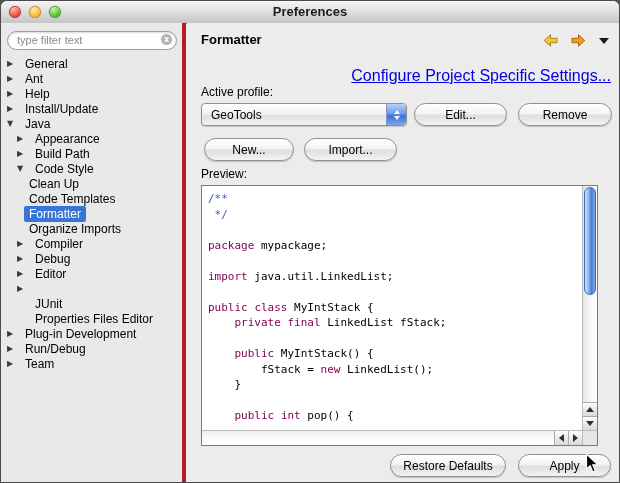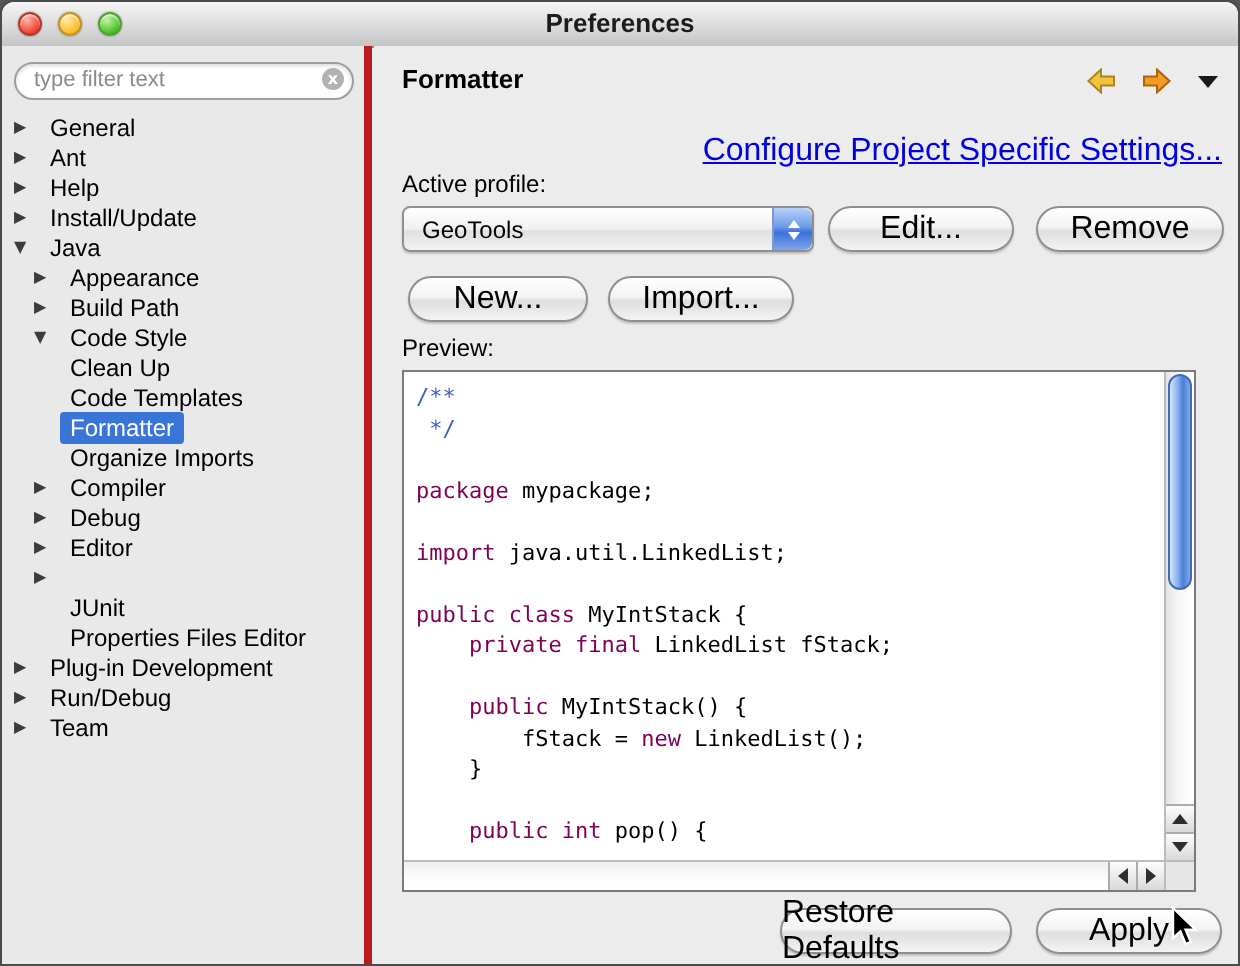--- a/index.html
+++ b/index.html
@@ -28,37 +28,37 @@
     border-radius:10px;padding:0 20px 0 9px;font:11px "Liberation Sans",sans-serif;color:#333;
     background:#fff;box-shadow:inset 0 1px 2px rgba(0,0,0,.15);outline:none;}
   .filter-input::placeholder{color:#8a8a8a;}
   .clear-btn{position:absolute;right:5px;top:4px;width:11px;height:11px;border-radius:50%;
     background:#b2b2b2;color:#fff;font:bold 8px/11px "DejaVu Sans",sans-serif;text-align:center;}
   
   .tree{position:absolute;left:0;top:33px;right:1px;bottom:0;overflow:hidden;}
   .tree-row{height:15px;display:flex;align-items:center;font-size:12px;color:#000;white-space:nowrap;}
   .tree-row.lvl0{padding-left:6px;}
   .tree-row.lvl1{padding-left:16px;}
-  .tree-row.lvl2{padding-left:16px;}
+  .tree-row.lvl2{padding-left:10px;}
   .twisty{width:13px;flex:0 0 13px;font:8px "DejaVu Sans",sans-serif;color:#3c3c3c;text-align:left;}
   .tree-label{padding:1px 5px;border-radius:2px;}
   .tree-row.selected .tree-label{background:var(--sel,#3875d7);color:#fff;}
   
   .page-title{position:absolute;left:14px;top:9px;font-size:13px;font-weight:bold;color:#000;}
   .nav{position:absolute;right:12px;top:11px;display:flex;align-items:center;gap:9px;}
   .menu-tri{width:0;height:0;border-left:5px solid transparent;border-right:5px solid transparent;
     border-top:6px solid #1a1a1a;margin-left:4px;}
   .cfg-link{position:absolute;right:10px;top:44px;font-size:16px;color:var(--lk,#0000e0);
     text-decoration:underline;}
   .field-label{position:absolute;font-size:12px;color:#000;}
   
   .btn{position:absolute;height:23px;border:1px solid #8f8f8f;border-radius:12px;box-sizing:border-box;
     background:linear-gradient(180deg,#ffffff 0%,#f3f3f3 45%,#dedede 55%,#f4f4f4 100%);
     box-shadow:0 1px 1px rgba(0,0,0,.18);display:flex;align-items:center;justify-content:center;
-    font-size:16px;color:#000;}
+    font-size:12px;color:#000;}
   .popup{position:absolute;left:14px;top:80px;width:206px;height:23px;box-sizing:border-box;
     border:1px solid #8f8f8f;border-radius:4px;
     background:linear-gradient(180deg,#ffffff,#f0f0f0 50%,#e0e0e0 55%,#f2f2f2);
     box-shadow:0 1px 1px rgba(0,0,0,.18);display:flex;align-items:center;}
   .popup-label{flex:1;padding-left:9px;font-size:12px;color:#000;}
   .popup-cap{position:absolute;right:0;top:0;bottom:0;width:19px;border-radius:0 4px 4px 0;
     background:linear-gradient(180deg,#b7d2f8,#6e9ae9 45%,#3b70d8 58%,#80a6ec);
     border-left:1px solid #7e99c9;display:flex;flex-direction:column;align-items:center;
     justify-content:center;gap:2px;}
   .cap-up{width:0;height:0;border-left:3px solid transparent;border-right:3px solid transparent;border-bottom:4px solid #fff;}

